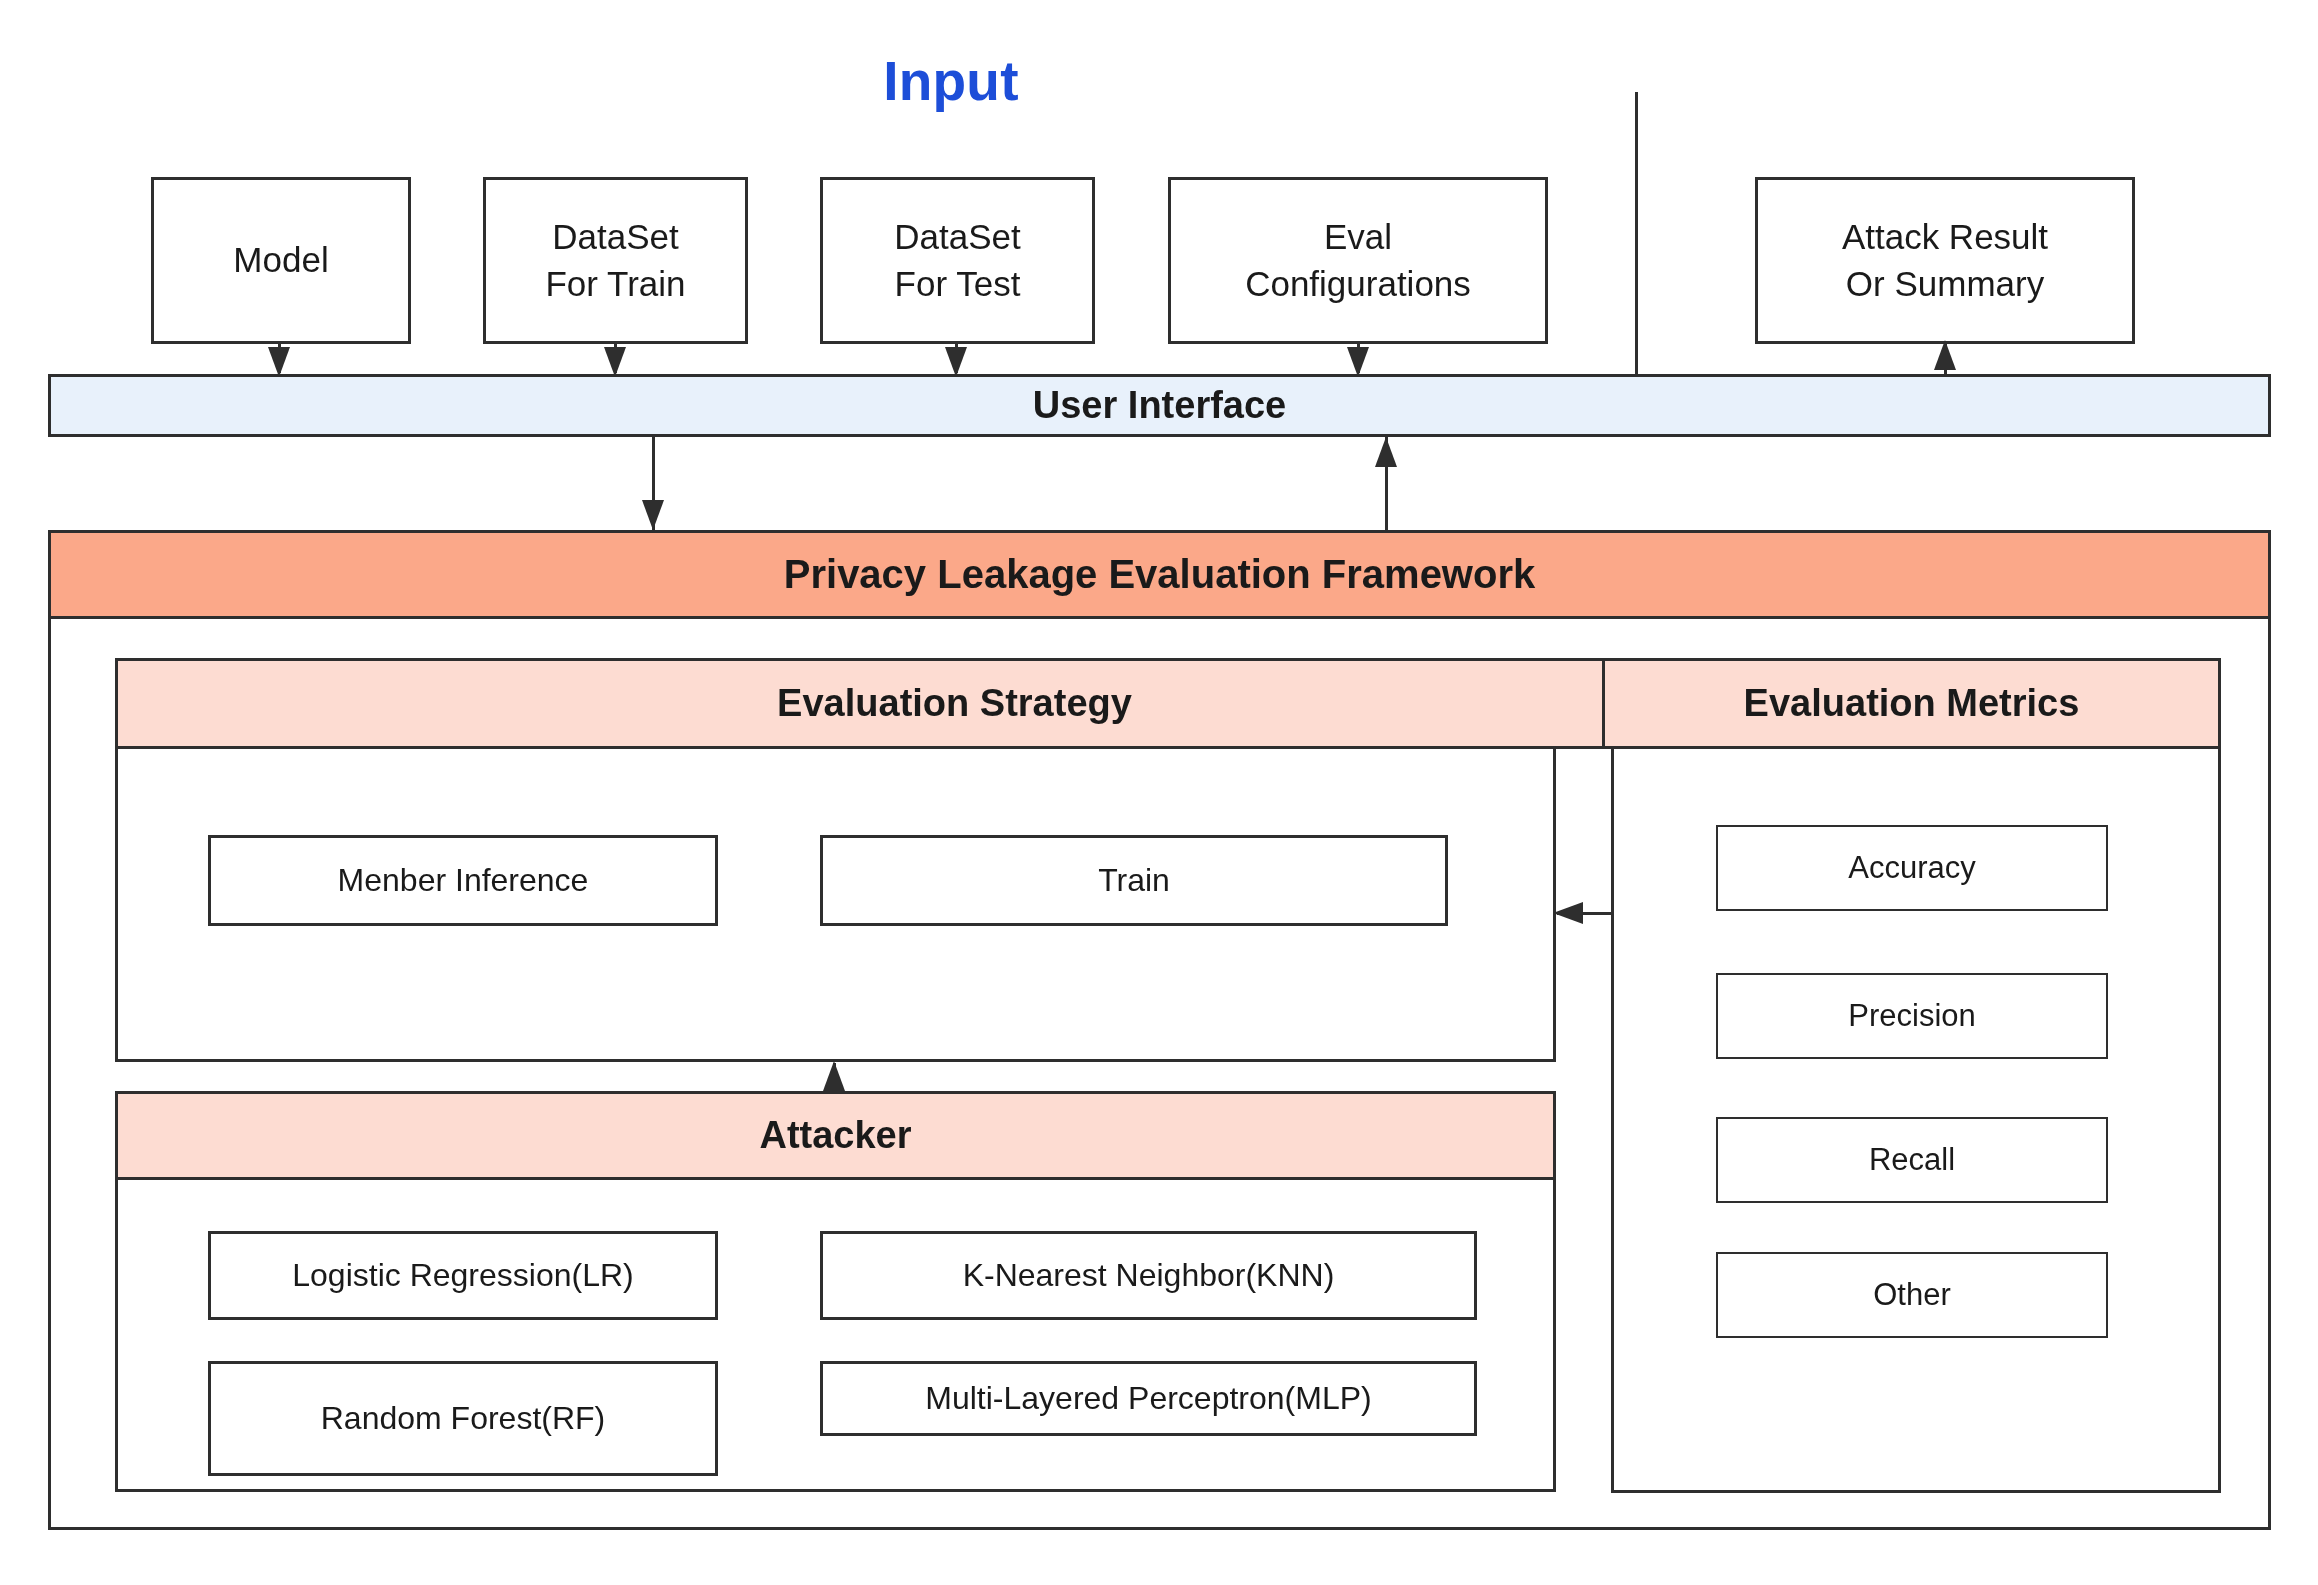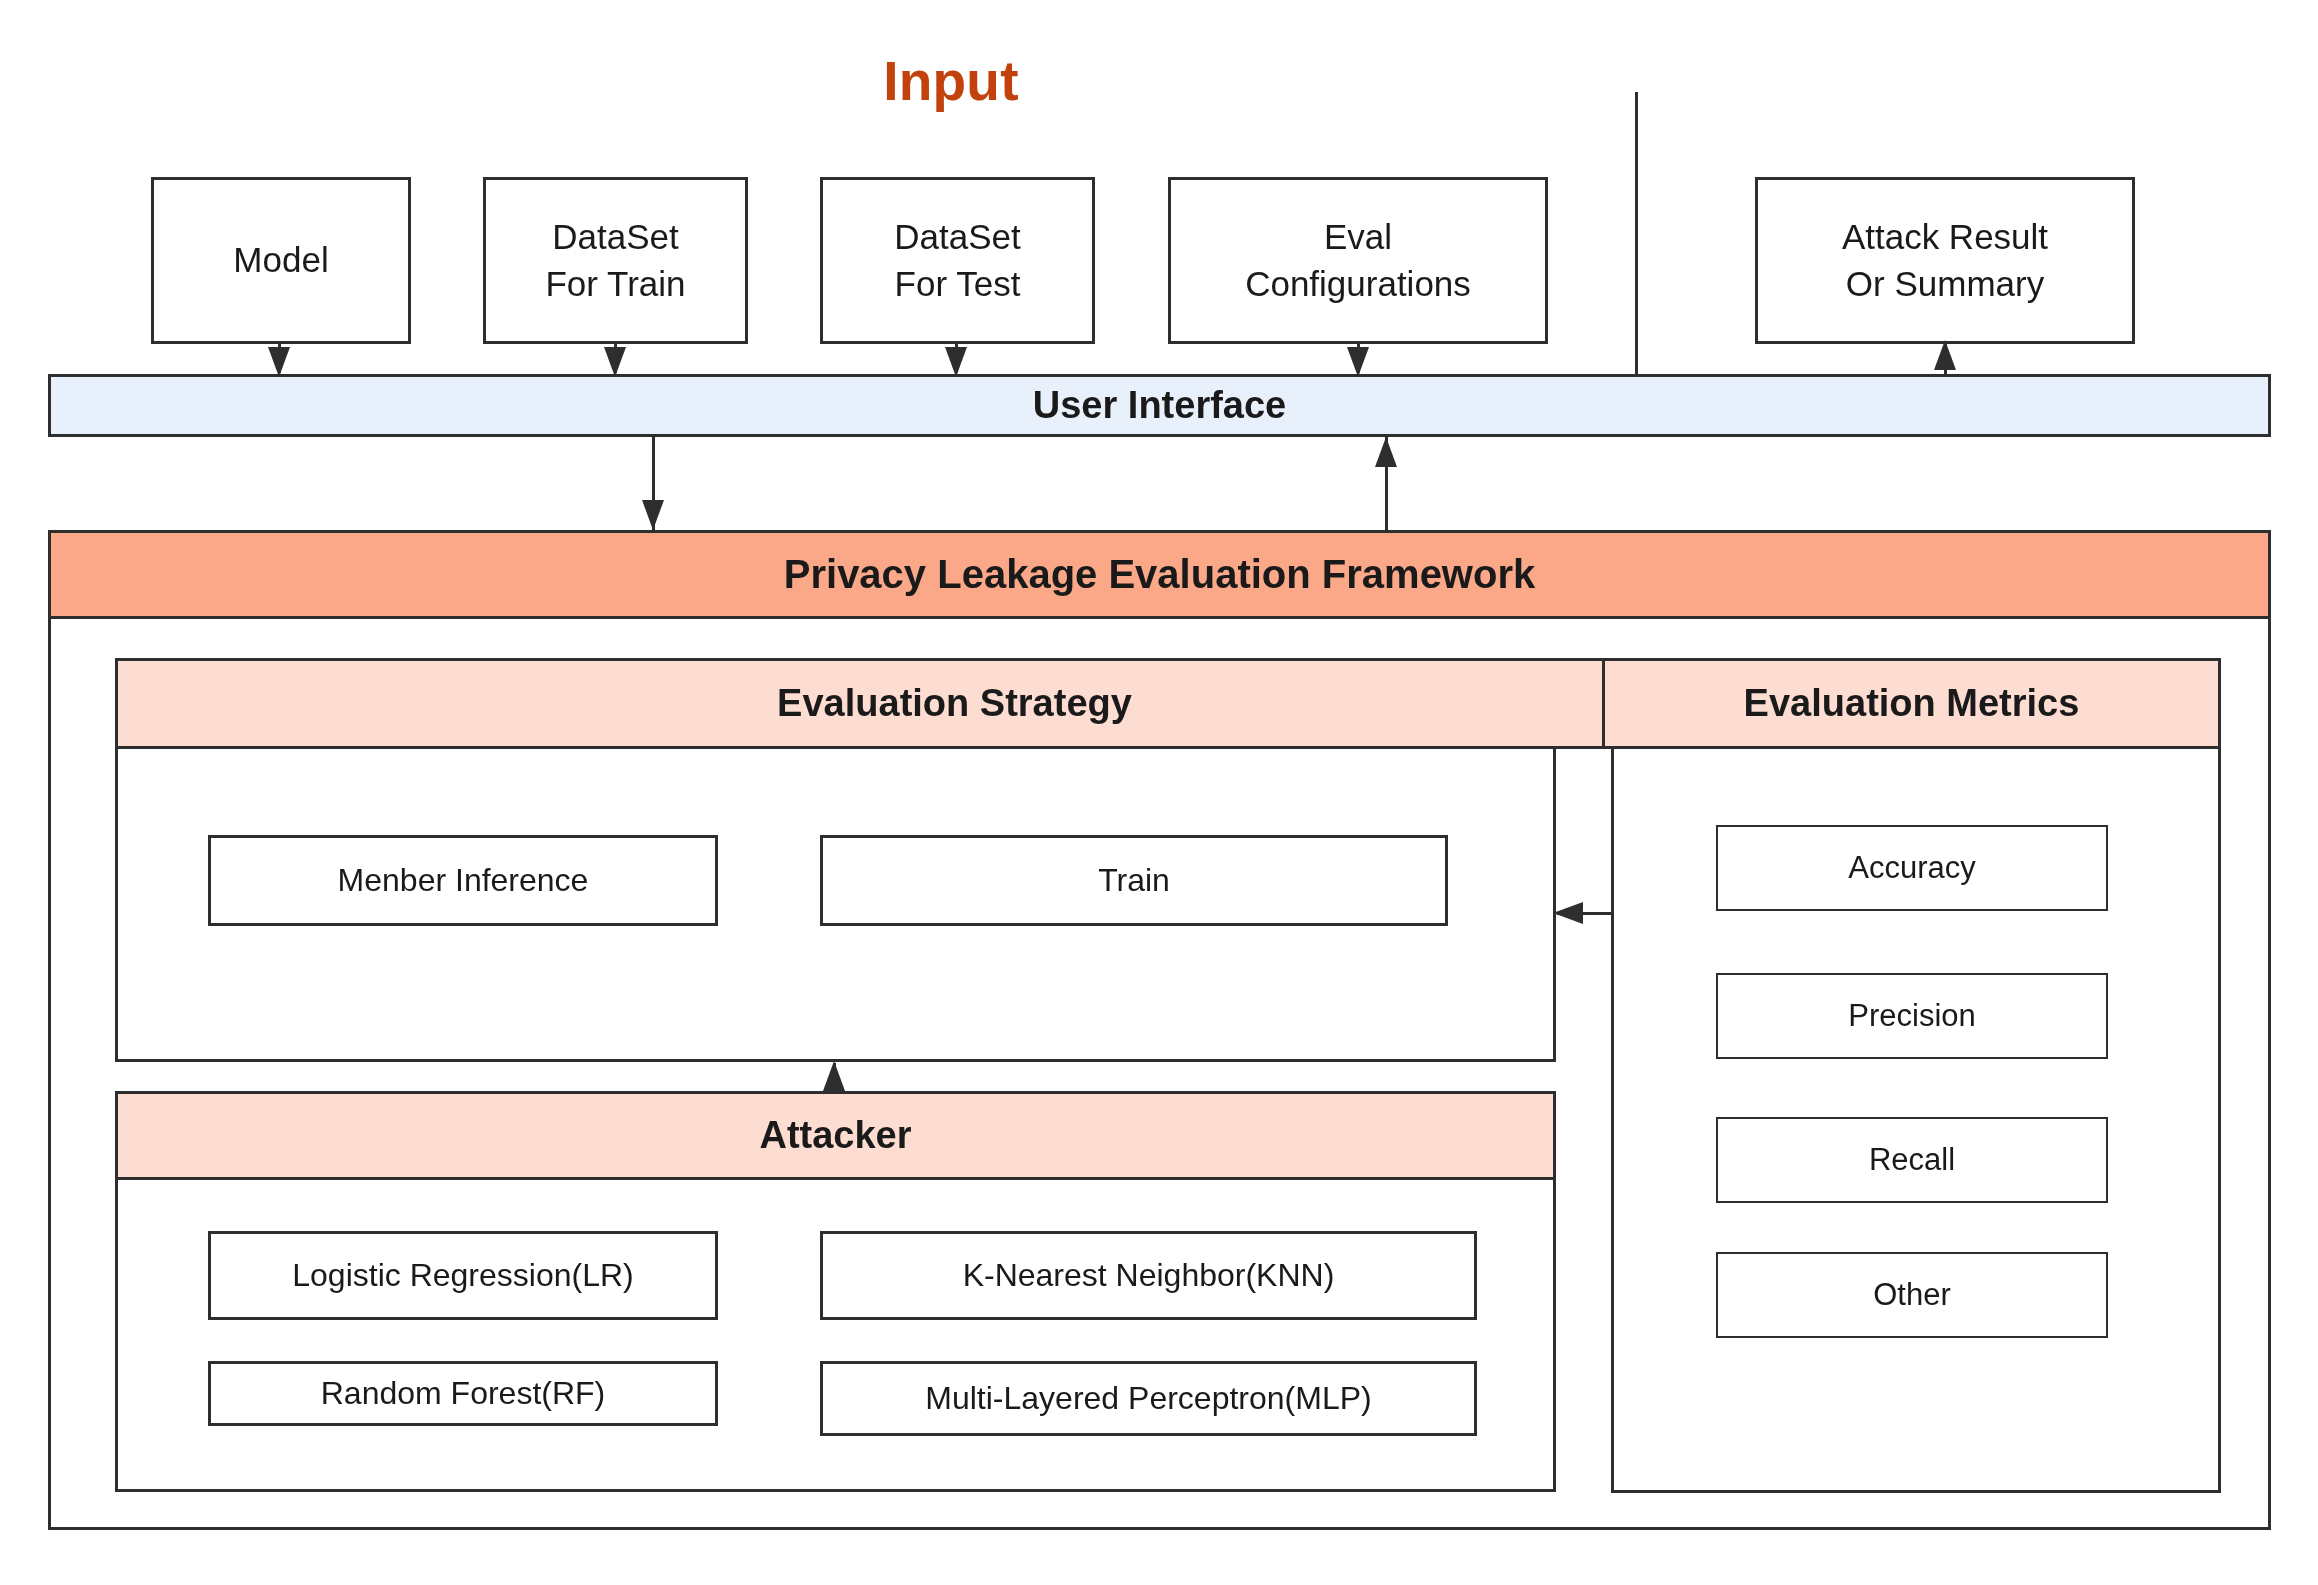--- a/index.html
+++ b/index.html
@@ -46,21 +46,21 @@
     border: 3.4px solid #2e2e2e;
     background: #ffffff;
   }
 
   
   .big-title {
     font-size: 55px;
     font-weight: bold;
     letter-spacing: 0.2px;
     text-align: center;
-    color: #c2410c;
+    color: #1d4ed8;
   }
 
   
   .io-box { font-size: 35px; }
 
   
   .bar-ui {
     background: #e8f1fb;
     font-size: 38px;
     font-weight: bold;
@@ -201,21 +201,21 @@
   </div>
 
   <div class="abs node leaf-box" style="left:208px; top:1231px; width:510px; height:89px;">
     <span>Logistic Regression(LR)</span>
   </div>
 
   <div class="abs node leaf-box" style="left:820px; top:1231px; width:657px; height:89px;">
     <span>K-Nearest Neighbor(KNN)</span>
   </div>
 
-  <div class="abs node leaf-box" style="left:208px; top:1361px; width:510px; height:65px;">
+  <div class="abs node leaf-box" style="left:208px; top:1361px; width:510px; height:115px;">
     <span>Random Forest(RF)</span>
   </div>
 
   <div class="abs node leaf-box" style="left:820px; top:1361px; width:657px; height:75px;">
     <span>Multi-Layered Perceptron(MLP)</span>
   </div>
 
   <div class="vline" style="left:833px; top:1063px; height:29px;"></div>
   <div class="arrow-head arrow-up" style="left:823px; top:1061px;"></div>
 

